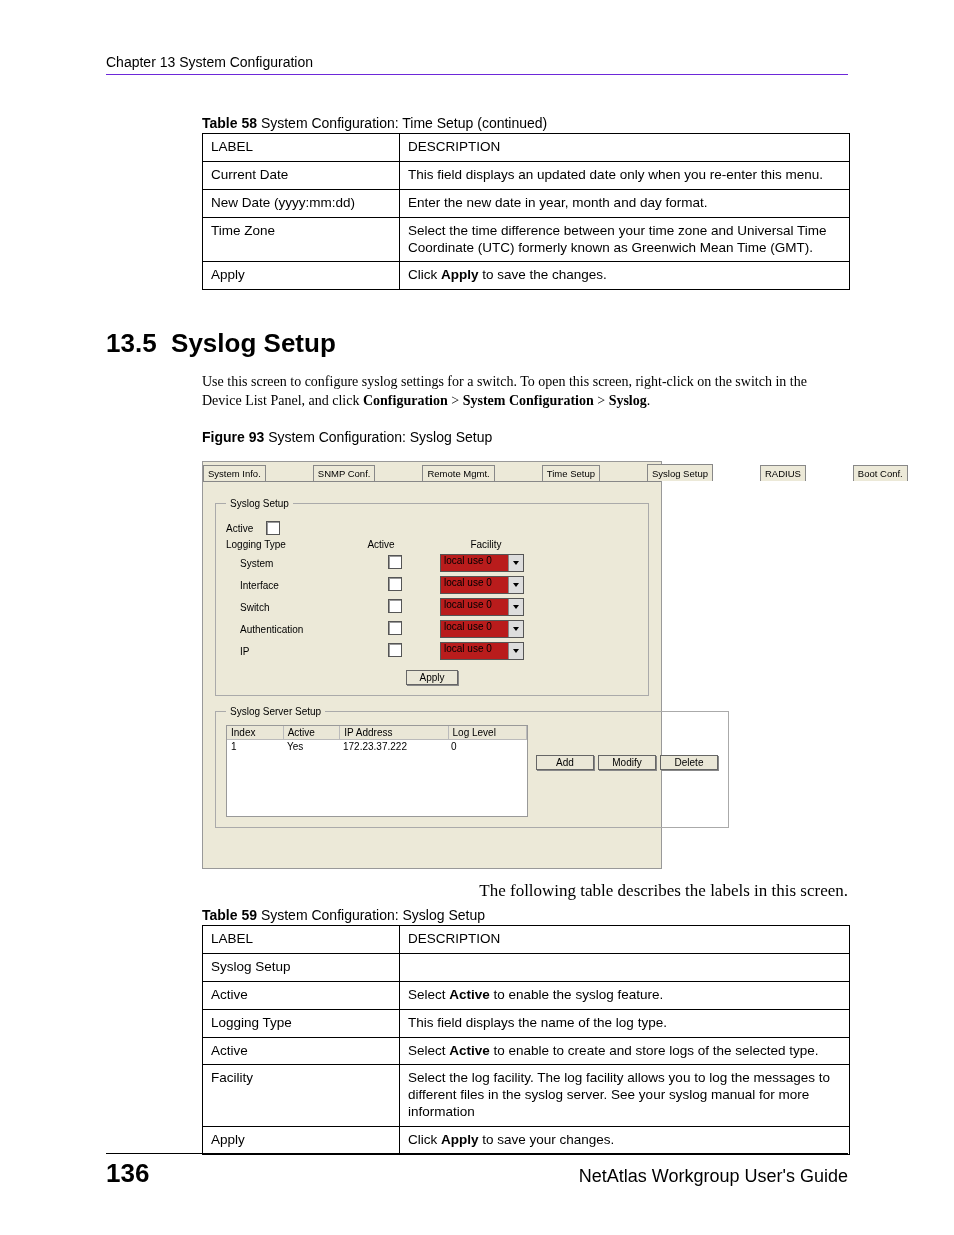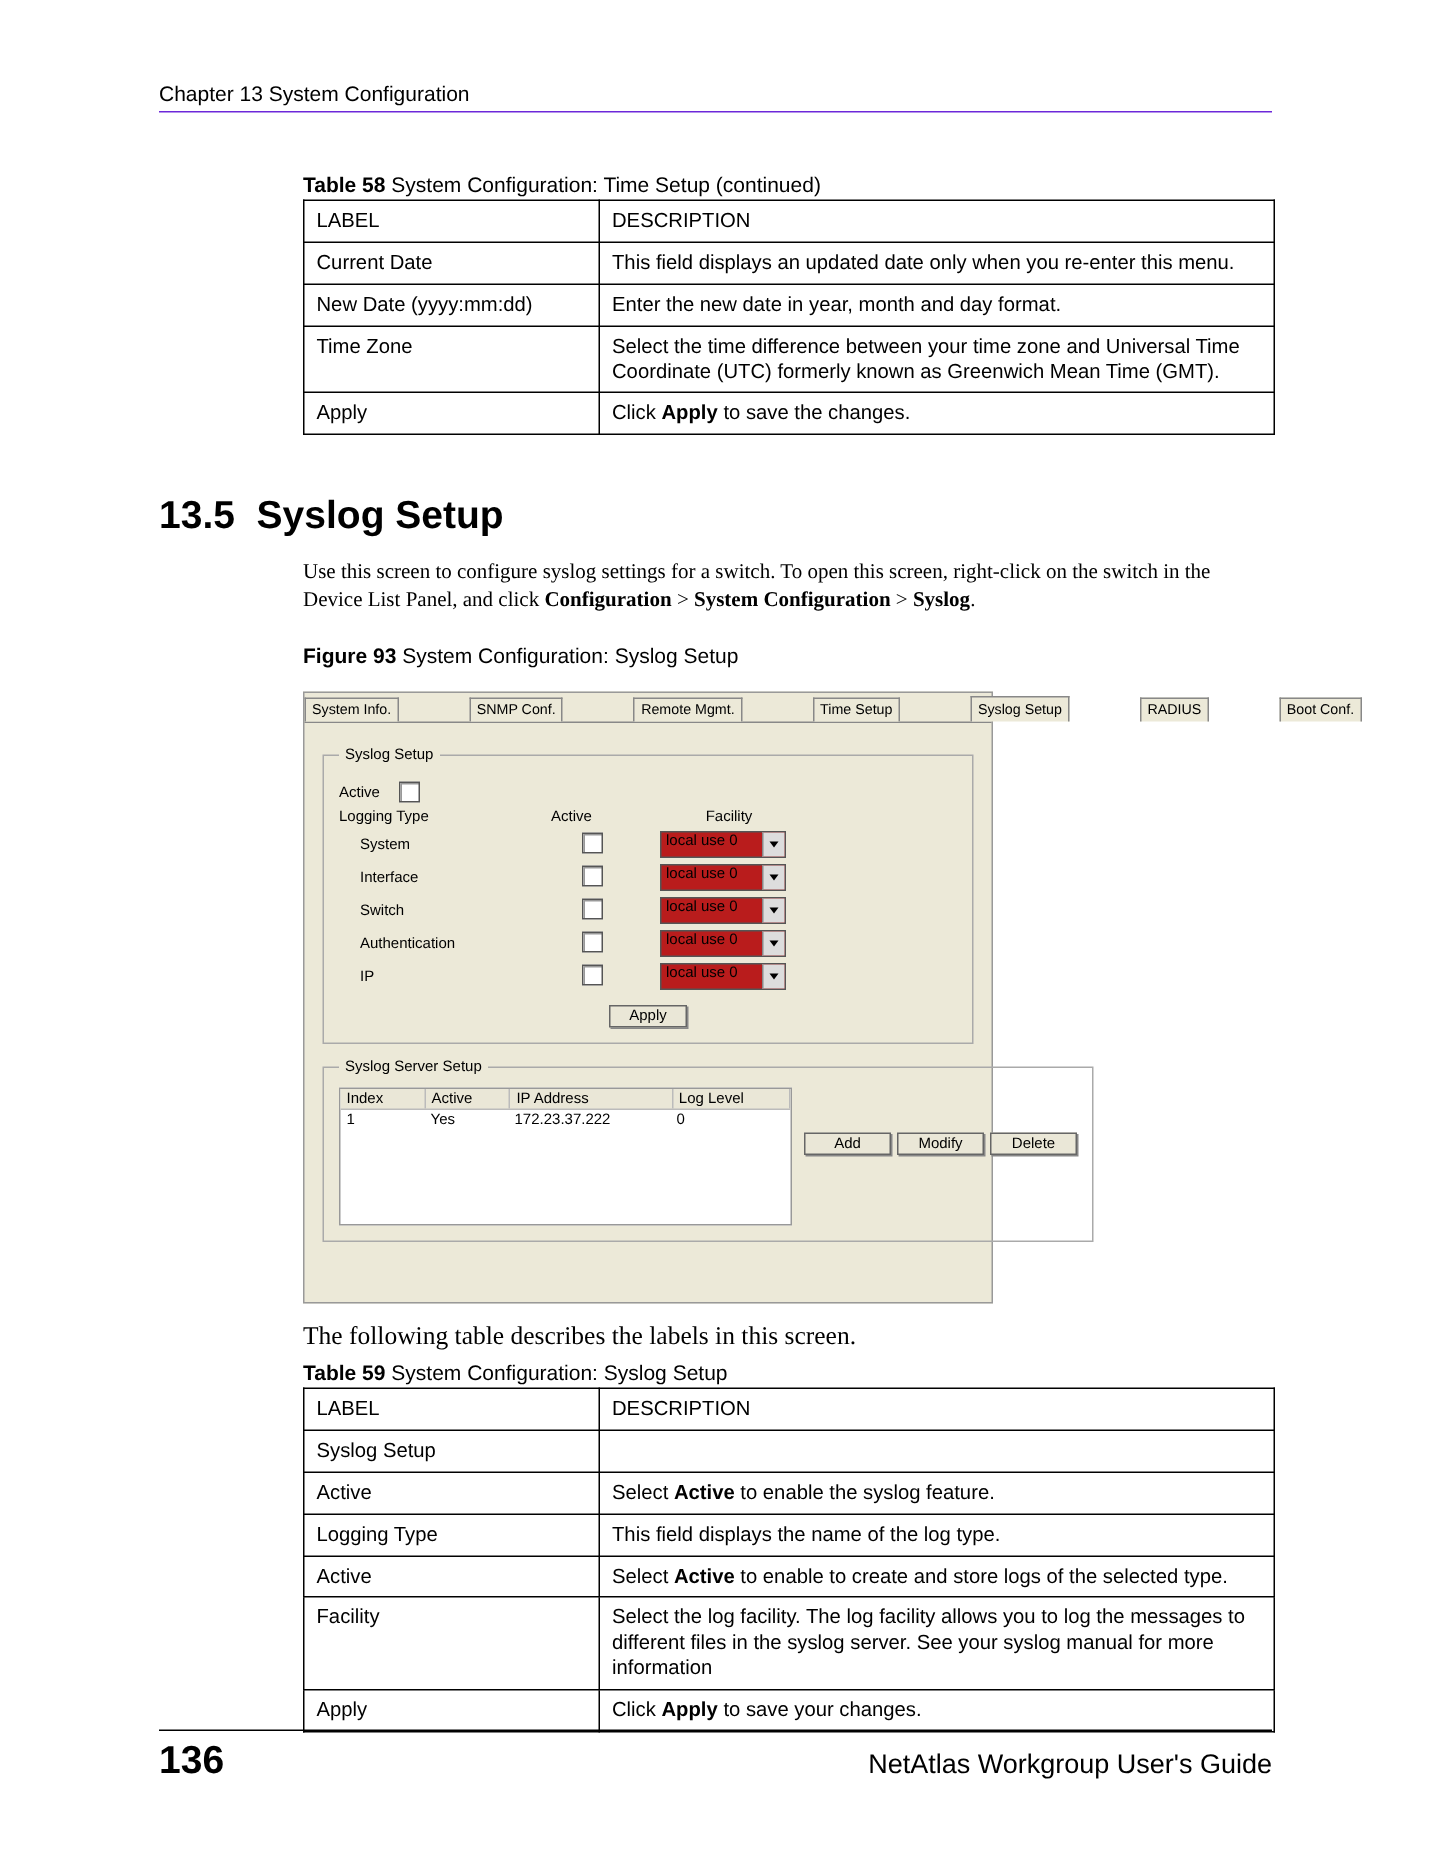--- a/index.html
+++ b/index.html
@@ -186,20 +186,21 @@
   .server-buttons {
     display:flex; flex-direction:row;
     gap:4px;
     margin-left: 8px;
   }
   .server-buttons .btn { min-width: 40px; }
   .below-table-text {
     font-family: "Times New Roman", Times, serif;
     font-size: 17px;
     margin: 12px 0 6px 96px;
+    text-align: right;
   }
   .footer {
     position: absolute;
     bottom: 46px;
     left: 106px; right: 106px;
     border-top: 1px solid #000;
     padding-top: 4px;
     display:flex;
     justify-content: space-between;
     align-items: baseline;

